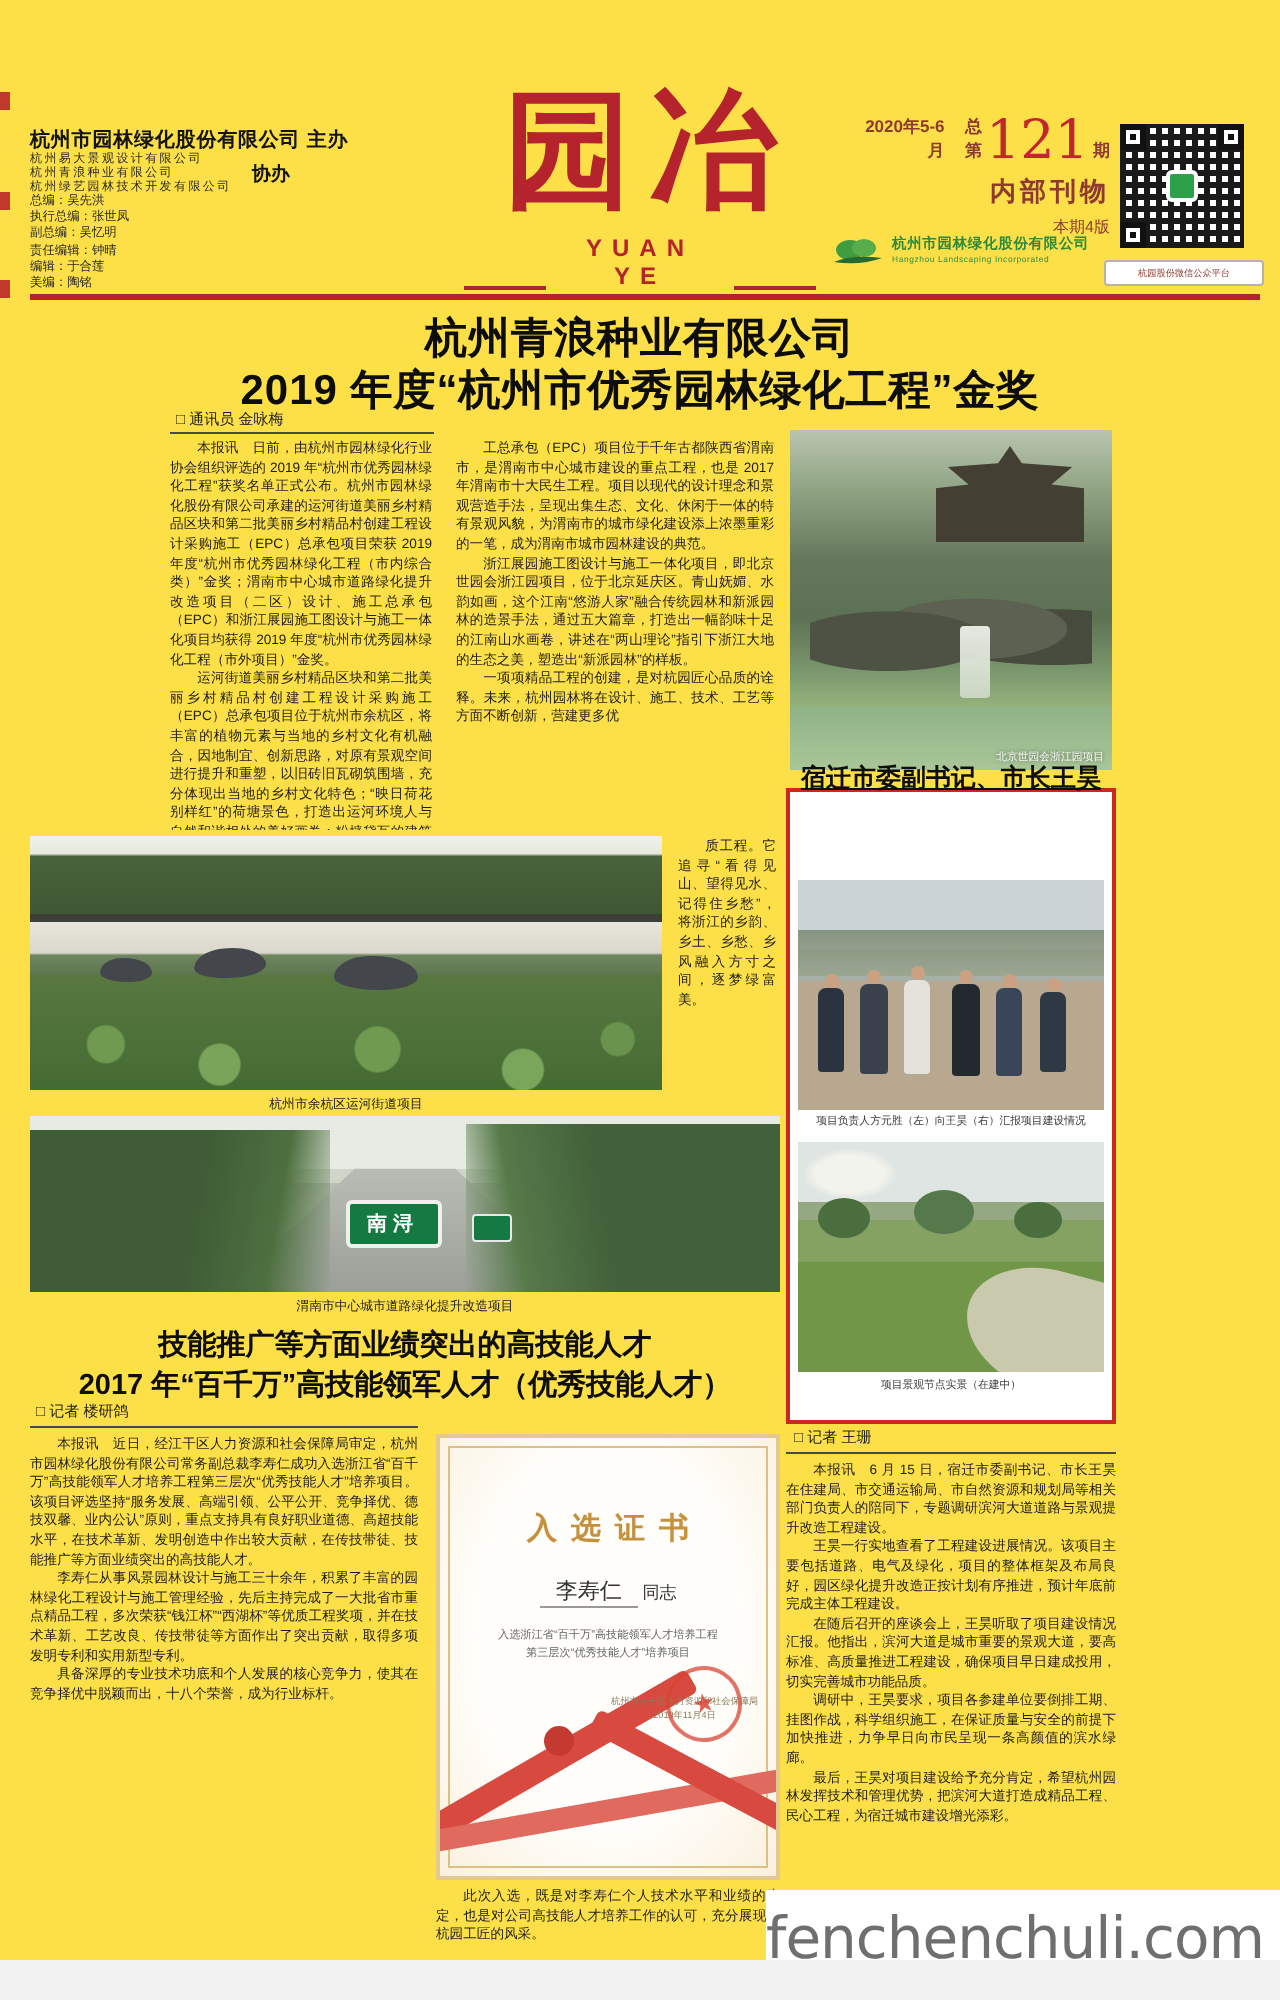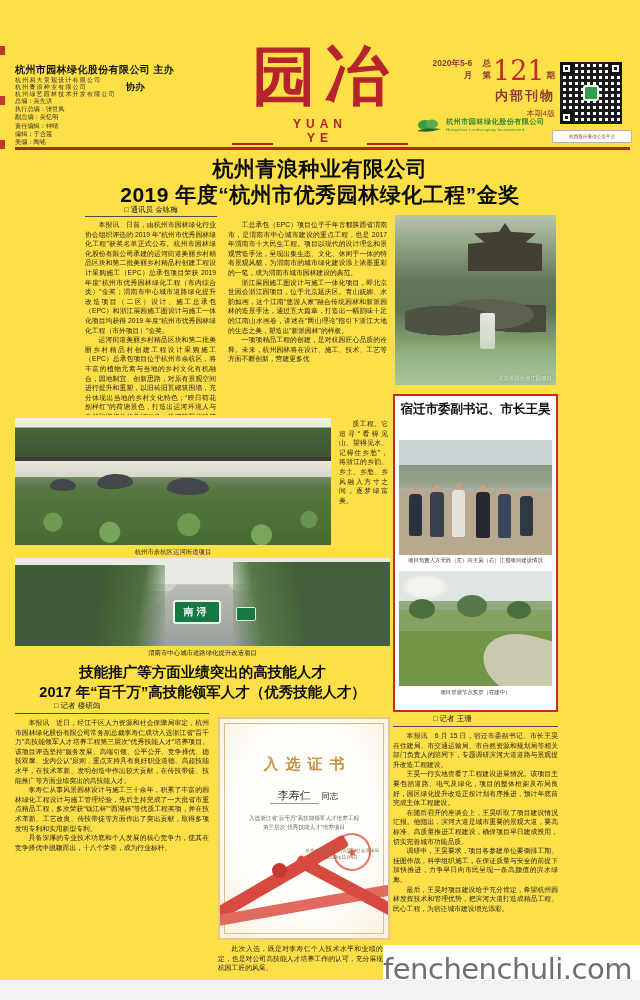--- a/index.html
+++ b/index.html
@@ -35,21 +35,21 @@
   #f-tl{left:0;top:0;} #f-tr{right:0;top:0;} #f-bl{left:0;bottom:0;}
   #qr-center{position:absolute;left:23px;top:23px;width:16px;height:16px;background:#2ea04a;border:2px solid #fff;border-radius:3px;box-sizing:border-box;}
   #qr-caption{left:552px;top:130px;width:78px;height:11px;border:1px solid #b9b2a6;border-radius:2px;font-size:4.6px;color:#8f3a2e;display:flex;align-items:center;justify-content:center;background:#fff;}
   #header-rule{left:15px;top:147px;width:615px;height:2.5px;background:#b5232c;}
   .regmark{left:0;width:5px;height:9px;background:#c0392b;}
   #rm1{top:46px;} #rm2{top:96px;} #rm3{top:140px;}
 
   
   .headline{left:15px;width:610px;text-align:center;font-weight:900;color:#0d0d0d;font-size:21px;letter-spacing:.5px;}
   #headline1{top:155px;} #headline2{top:181px;}
-  .byline{font-size:7.5px;color:#222;margin-left:36px;}
+  .byline{font-size:7.5px;color:#222;}
   .byline-rule{height:1px;background:#4a4a4a;}
   #byline-awards{left:88px;top:205px;}
   #byline-awards-rule{left:85px;top:216px;width:132px;}
   .bodycol{font-size:6.8px;line-height:9.6px;color:#1d1d1d;text-align:justify;overflow:hidden;}
   .bodycol p{margin:0;text-indent:2em;}
   #colA{left:85px;top:220px;width:131px;height:195px;}
   #colB{left:228px;top:220px;width:159px;height:195px;}
   #colC{left:339px;top:419px;width:49px;height:132px;}
 
   
@@ -87,21 +87,21 @@
   #trees-l{position:absolute;left:0;top:8%;width:40%;height:92%;background:linear-gradient(100deg,#3f5c36 55%,#4e7040 80%,rgba(78,112,64,0));}
   #trees-r{position:absolute;right:0;top:4%;width:42%;height:96%;background:linear-gradient(260deg,#42603a 55%,#567a49 82%,rgba(86,122,73,0));}
   #roadbed{position:absolute;left:26%;top:30%;width:48%;height:70%;background:linear-gradient(180deg,#b8bcb4,#9aa098);clip-path:polygon(36% 0,64% 0,100% 100%,0 100%);}
   #sign-nanxun{position:absolute;left:42%;top:48%;width:48px;height:24px;background:#147a42;border:2px solid #eef1ec;border-radius:3px;color:#fff;font-size:10px;font-weight:bold;display:flex;align-items:center;justify-content:center;letter-spacing:3px;box-sizing:border-box;}
   #sign-small{position:absolute;left:59%;top:56%;width:18px;height:12px;background:#147a42;border:1px solid #e8e8e8;border-radius:2px;}
   #caption-road{left:15px;top:649px;width:375px;}
 
   
   #suqian-box{left:393px;top:394px;width:165px;height:318px;border:2px solid #cc2821;box-sizing:border-box;background:#fff;}
   .box-headline{left:397px;width:157px;text-align:center;font-size:12.5px;font-weight:900;color:#0e0e0e;}
-  #suqian-h1{top:401px;} #suqian-h2{top:419px;}
+  #suqian-h1{top:381px;text-decoration:underline;} #suqian-h2{top:419px;}
   #photo-suqian1{left:399px;top:440px;width:153px;height:115px;background:linear-gradient(180deg,#ccd3d6 0 30%,#a7b0a8 30% 44%,#b8a88f 44% 100%);}
   #treeband{position:absolute;left:0;right:0;top:22%;height:20%;background:linear-gradient(180deg,#7a8a72,#9aa58e);opacity:.85;}
   .person{position:absolute;border-radius:4px 4px 2px 2px;}
   .person::before{content:"";position:absolute;left:50%;top:-7px;transform:translateX(-50%);width:7px;height:7px;border-radius:50%;background:#caa183;}
   #p1{left:10px;top:54px;width:13px;height:42px;background:#2c3340;}
   #p2{left:31px;top:52px;width:14px;height:45px;background:#3a414d;}
   #p3{left:53px;top:50px;width:13px;height:47px;background:#e4e2da;}
   #p4{left:77px;top:52px;width:14px;height:46px;background:#23292f;}
   #p5{left:99px;top:54px;width:13px;height:44px;background:#39465a;}
   #p6{left:121px;top:56px;width:13px;height:40px;background:#2f3944;}

